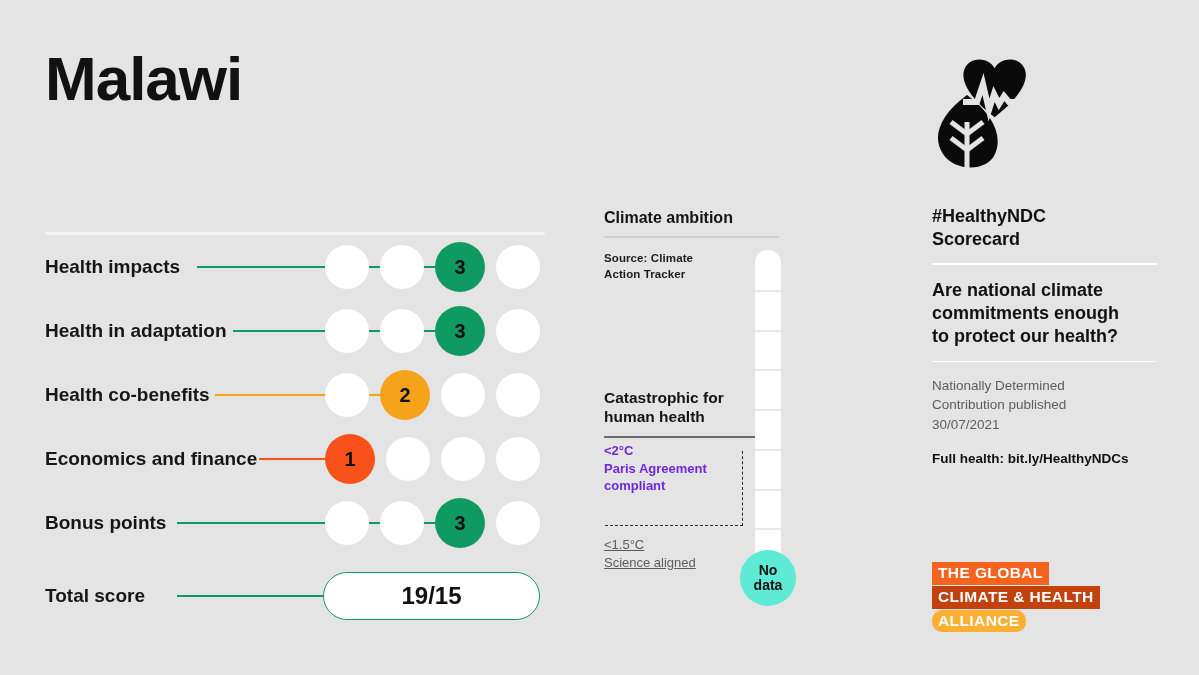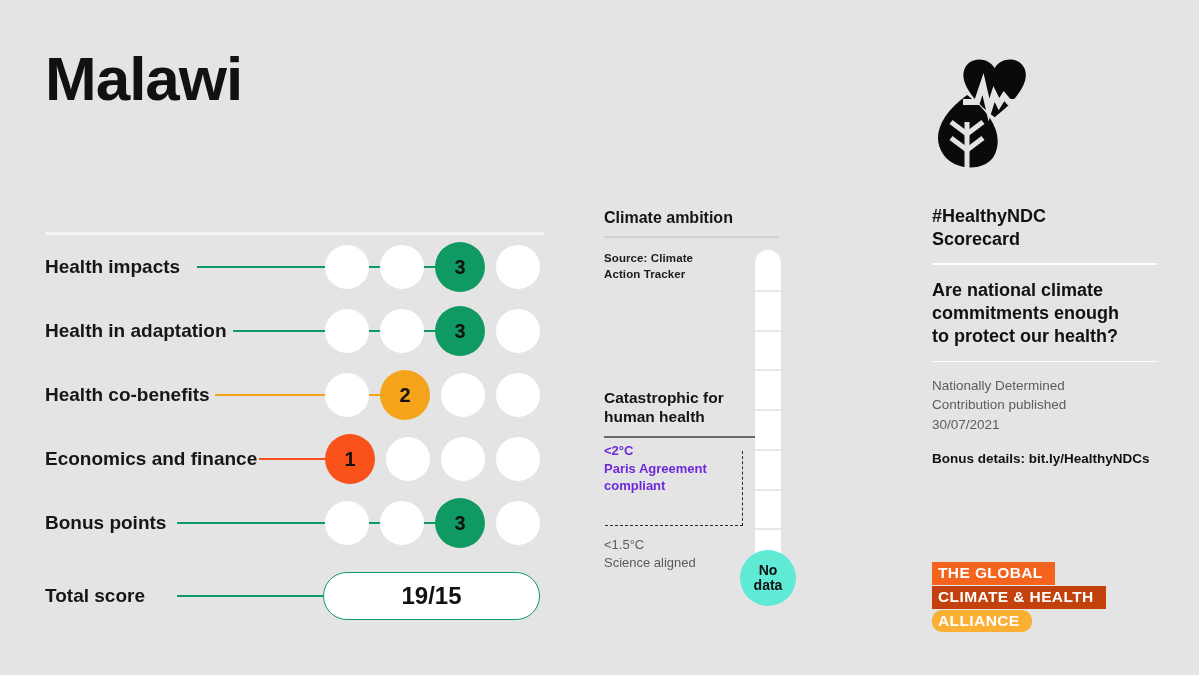--- a/index.html
+++ b/index.html
@@ -73,21 +73,21 @@
   }
   .amb-solid{
     position:absolute;left:0;top:228px;width:175px;height:2px;background:#6a6a6a;
   }
   .amb-t2{
     position:absolute;left:0;top:234px;width:160px;
     font-size:13px;color:#6d28d9;line-height:1.35;font-weight:bold;
   }
   .amb-t15{
     position:absolute;left:0;top:328px;width:160px;
-    font-size:13px;color:#5c5c5c;line-height:1.35;
+    font-size:13px;color:#5c5c5c;line-height:1.35;text-decoration:underline;
   }
   
   .bracket{
     position:absolute;left:1px;top:243px;
     width:137px;height:74px;
     border-left:0;border-top:0;
     border-right:1.8px dashed #2a2a2a;
     border-bottom:1.8px dashed #2a2a2a;
   }
 
@@ -116,21 +116,21 @@
   .rp-details{margin-top:17px;font-size:13.5px;font-weight:700;color:#111;}
 
   
   .logo-mark{position:absolute;left:925px;top:52px;width:116px;height:118px;}
 
   
   .alliance{position:absolute;left:932px;top:562px;width:200px;}
   .al-bar{
     display:inline-block;color:#ffffff;font-weight:700;
     font-size:15.5px;letter-spacing:.4px;line-height:1.28;
-    padding:1px 12px 2px 6px;white-space:nowrap;
+    padding:1px 6px 2px 6px;white-space:nowrap;
   }
   .al-1{background:#f4641e;}
   .al-2{background:#c2410c;}
   .al-3{background:#fbb034;border-radius:10px;}
   .al-row{display:block;margin-bottom:1px;}
 </style>
 </head>
 <body>
 
 <div class="stage">
@@ -240,21 +240,21 @@
       <line x1="42" y1="98" x2="58" y2="86"></line>
     </g>
   </svg>
 
   <div class="rpanel">
     <div class="rp-brand ml">#HealthyNDC<br>Scorecard</div>
     <div class="rp-rule"></div>
     <div class="rp-question ml">Are national climate<br>commitments enough<br>to protect our health?</div>
     <div class="rp-rule"></div>
     <div class="rp-meta ml">Nationally Determined<br>Contribution published<br>30/07/2021</div>
-    <div class="rp-details">Bonus details: bit.ly/HealthyNDCs</div>
+    <div class="rp-details">Full health: bit.ly/HealthyNDCs</div>
   </div>
 
   <div class="alliance">
     <span class="al-row"><span class="al-bar al-1">THE GLOBAL</span></span>
     <span class="al-row"><span class="al-bar al-2">CLIMATE &amp; HEALTH</span></span>
     <span class="al-row"><span class="al-bar al-3">ALLIANCE</span></span>
   </div>
 
 </div>
 

